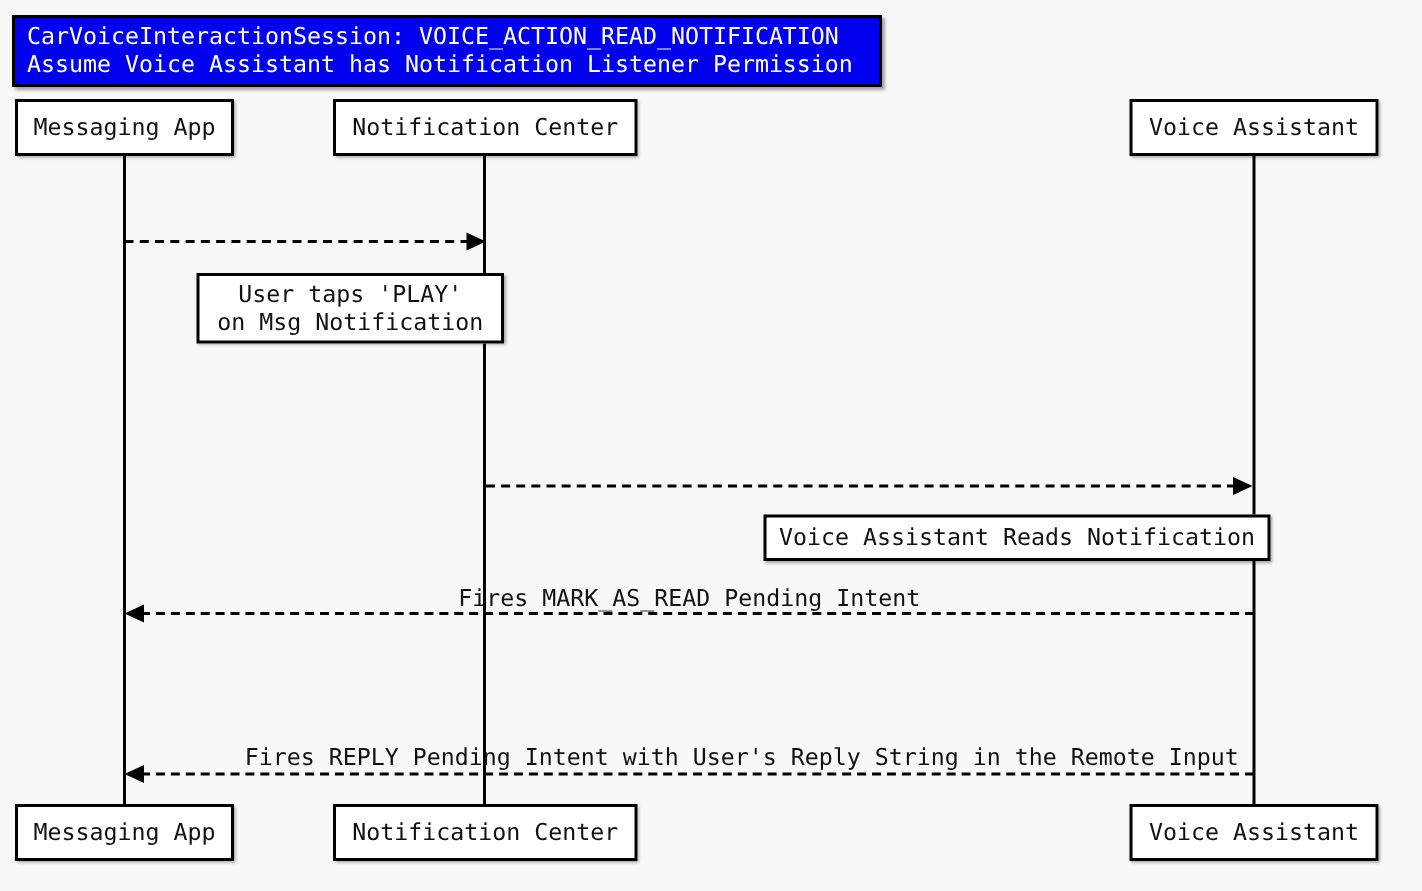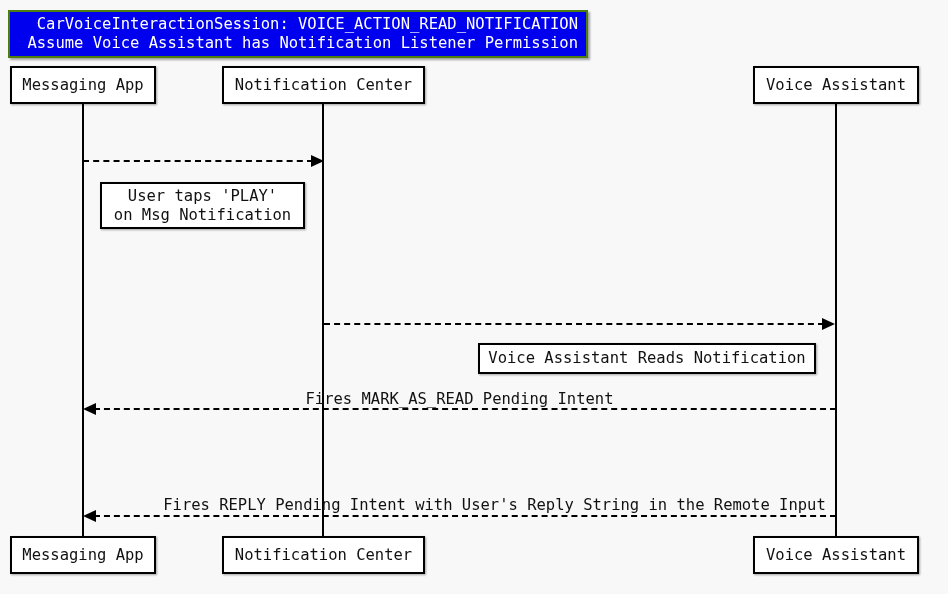--- a/index.html
+++ b/index.html
@@ -7,22 +7,22 @@
     font-family:"DejaVu Sans Mono","Liberation Mono",monospace;
     font-size:15.5px; line-height:19px; color:#111;
     background:#f8f8f8;
   }
   .canvas {
     position:relative; width:948px; height:594px;
     background:#f8f8f8; overflow:hidden;
   }
   .title-box {
     position:absolute; box-sizing:border-box;
-    border:2px solid #4d7c0f; padding:3px 8px;
-    white-space:pre-line; text-align:right;
+    border:2px solid #000000; padding:3px 8px;
+    white-space:pre-line; text-align:left;
     box-shadow:2px 2px 2px rgba(0,0,0,0.35);
   }
   #title { left:8px; top:10px; width:580px; }
   .actor {
     position:absolute; box-sizing:border-box; height:38px;
     background:#fff; border:2px solid #000;
     display:flex; align-items:center; justify-content:center;
     text-align:center; box-shadow:1px 1px 2px rgba(0,0,0,0.35);
   }
   #actor-ma-top { left:10px;  top:66px; width:146px; }
@@ -58,20 +58,21 @@
   #msg1-arrow { left:83px;  top:155px; width:241px; }
   #msg2-arrow { left:324px; top:318px; width:511px; }
   #msg3-arrow { left:83px;  top:403px; width:753px; }
   #msg4-arrow { left:83px;  top:510px; width:753px; }
   .note {
     position:absolute; box-sizing:border-box;
     background:#fff; border:2px solid #000;
     display:flex; align-items:center; justify-content:center;
     text-align:center; white-space:pre-line;
     box-shadow:1px 1px 2px rgba(0,0,0,0.35);
+    margin-left:31px;
   }
   #note1 { left:100px; top:182px; width:205px; height:47px; }
   #note2 { left:478px; top:343px; width:338px; height:31px; }
   #note3 { left:343px; top:430px; width:474px; height:48px; }
 </style>
 </head>
 <body>
 
 <div class="canvas" style="background: rgb(248, 248, 248);">
 

